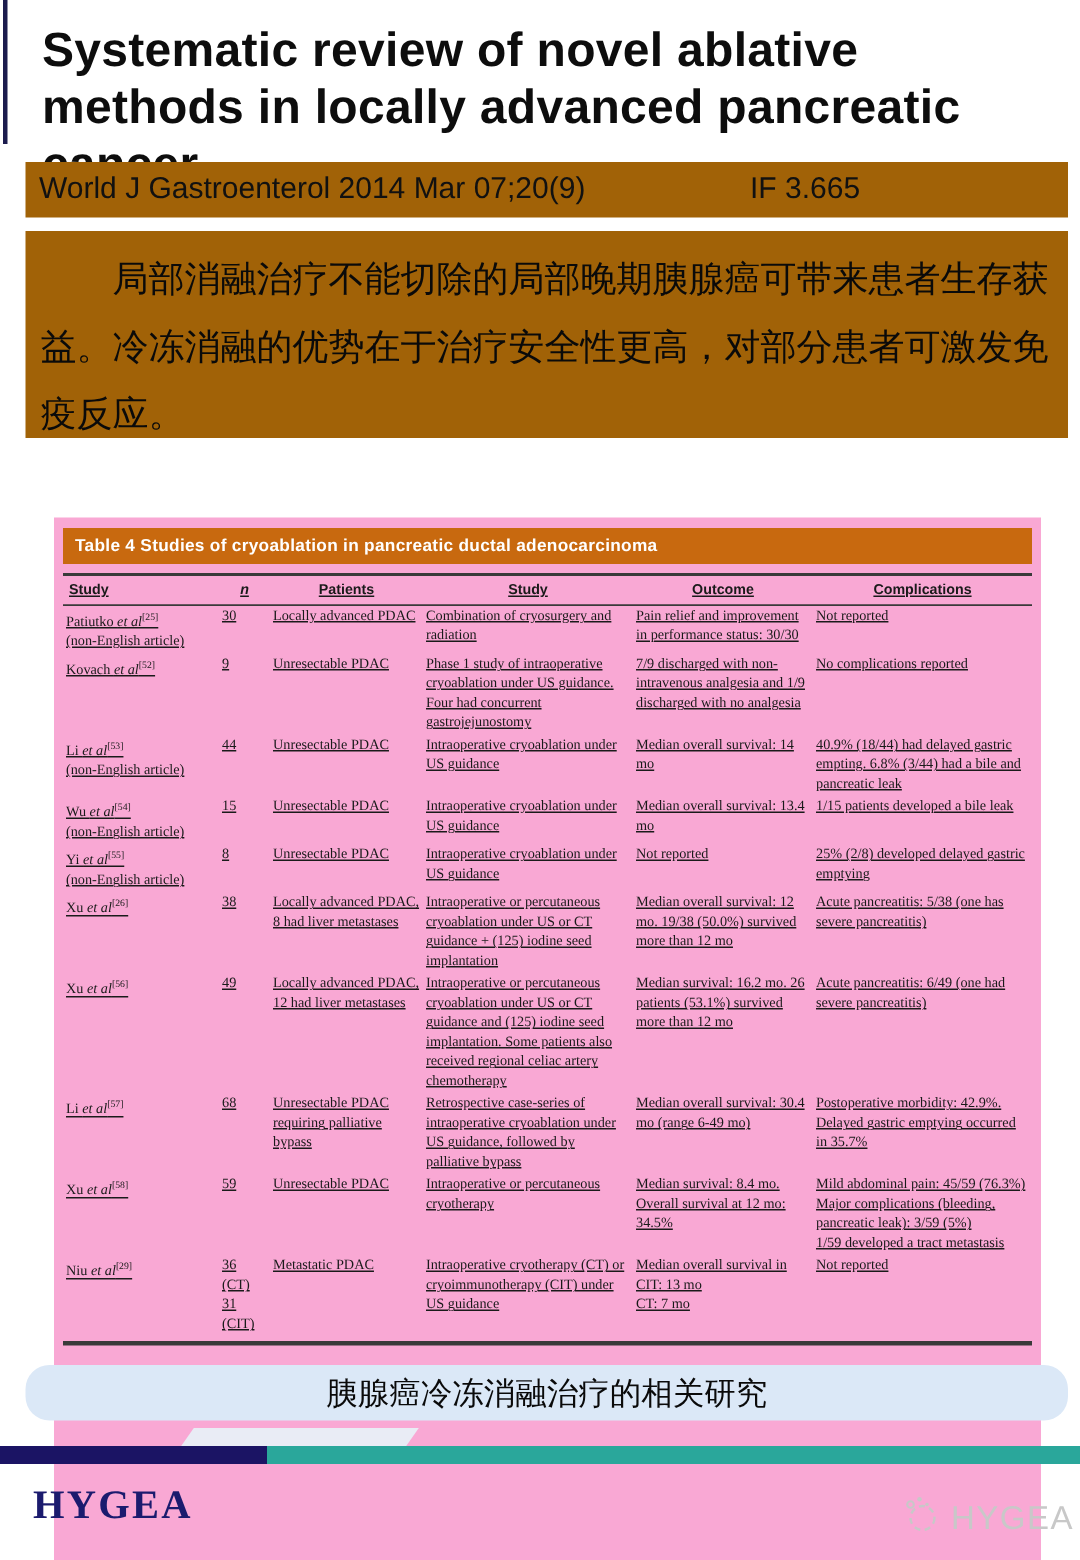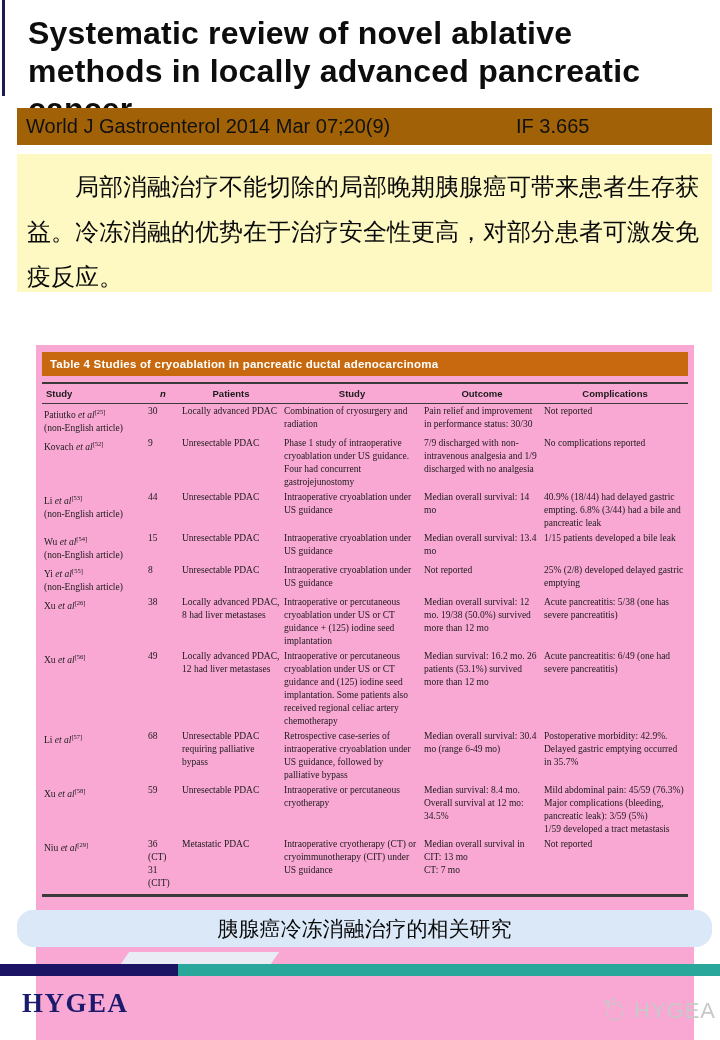--- a/index.html
+++ b/index.html
@@ -7,33 +7,33 @@
   .page { position:relative; width:720px; height:1040px; background:#ffffff; overflow:hidden; }
 
   .left-stripe { position:absolute; left:2px; top:0; width:3px; height:96px; background:#1c1c4e; }
 
   .title { position:absolute; left:28px; top:14px; width:665px; font-size:32px; font-weight:bold;
            color:#0d0d0d; line-height:38px; letter-spacing:0.2px; }
 
   .journal-bar { position:absolute; left:17px; top:108px; width:695px; height:37px;
                  background:#a16207; display:flex; align-items:center; font-size:20px; color:#111; }
   .journal-bar .cite { padding-left:9px; }
-  .journal-bar .if { position:absolute; left:483px;margin-left:16px; }
-
-  .cn-block { position:absolute; left:17px; top:154px; width:695px; height:138px; background:#fef9c3;
+  .journal-bar .if { position:absolute; left:483px; }
+
+  .cn-block { position:absolute; left:17px; top:154px; width:695px; height:138px; background:#a16207;
               padding:10px 12px 0 10px; font-size:24px; line-height:45px; color:#0a0a0a; }
   .cn-block p { text-indent:2em; }
 
   .paper-table { position:absolute; left:36px; top:345px; width:658px; height:716px;
                  background:#f9a8d4; padding:7px 6px 0 6px; overflow:hidden; }
   .tbl-title { background:#c8690f; color:#ffffff; font-weight:bold; font-size:11.5px;
                padding:6px 8px 6px 8px; letter-spacing:0.2px; }
   .tbl-rule { height:0; border-top:2px solid #3a3a3a; margin-top:6px; }
   table.data { width:100%; border-collapse:collapse; table-layout:fixed;
-               font-family:"Liberation Serif", serif; font-size:9.5px; line-height:13px; color:#1a1a1a; }
+               font-family:"Liberation Serif", serif; font-size:9.5px; line-height:13px; color:#1a1a1a;text-decoration:underline; }
   table.data th { font-family:"Liberation Sans", sans-serif; font-size:9.5px; padding:3px 1px;
                   border-bottom:1.5px solid #3a3a3a; }
   table.data th.h-left { text-align:left; padding-left:4px; }
   table.data td { vertical-align:top; padding:1px 2px; white-space:pre-line; }
   td.c-study { text-align:left; padding-left:4px; }
   td.c-n, td.c-center { text-align:left; }
   table.data sup { font-size:6.5px; }
   .tbl-bottom { border-top:2px solid #3a3a3a; margin-top:3px; height:3px; border-bottom:1px solid #3a3a3a; }
 
   .col-study1 { width:104px; } .col-n { width:34px; } .col-patients { width:102px; }

